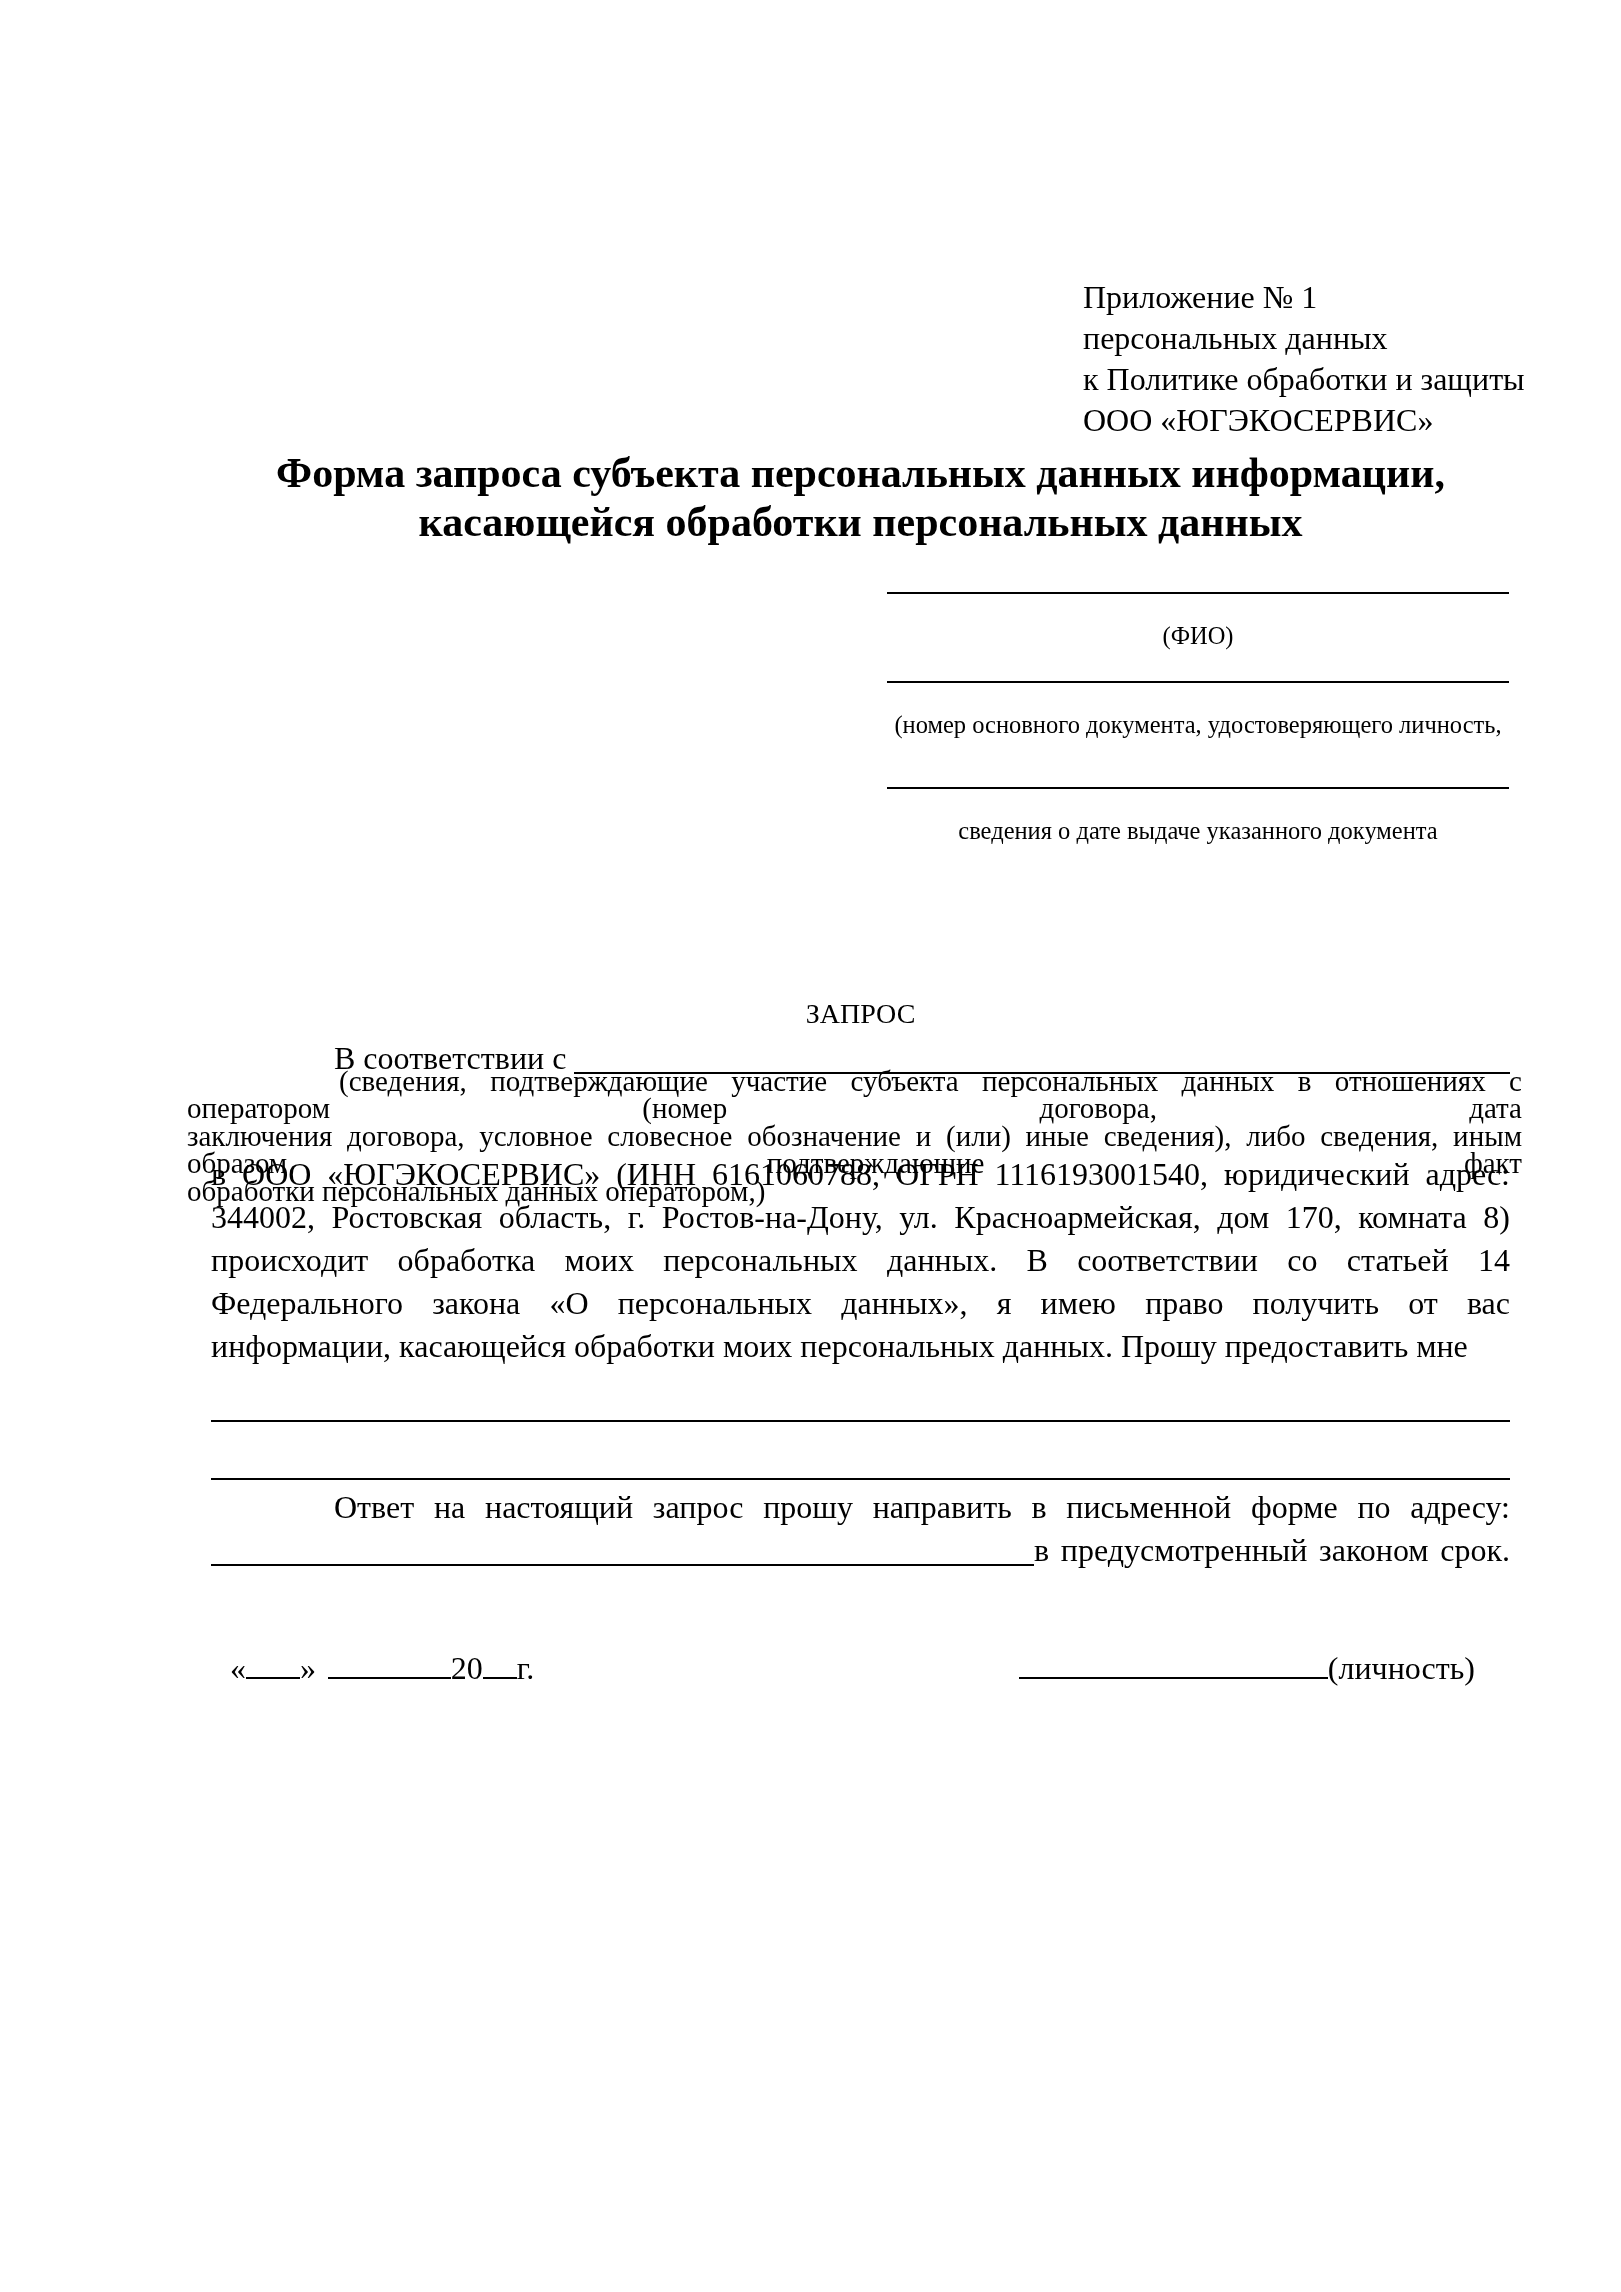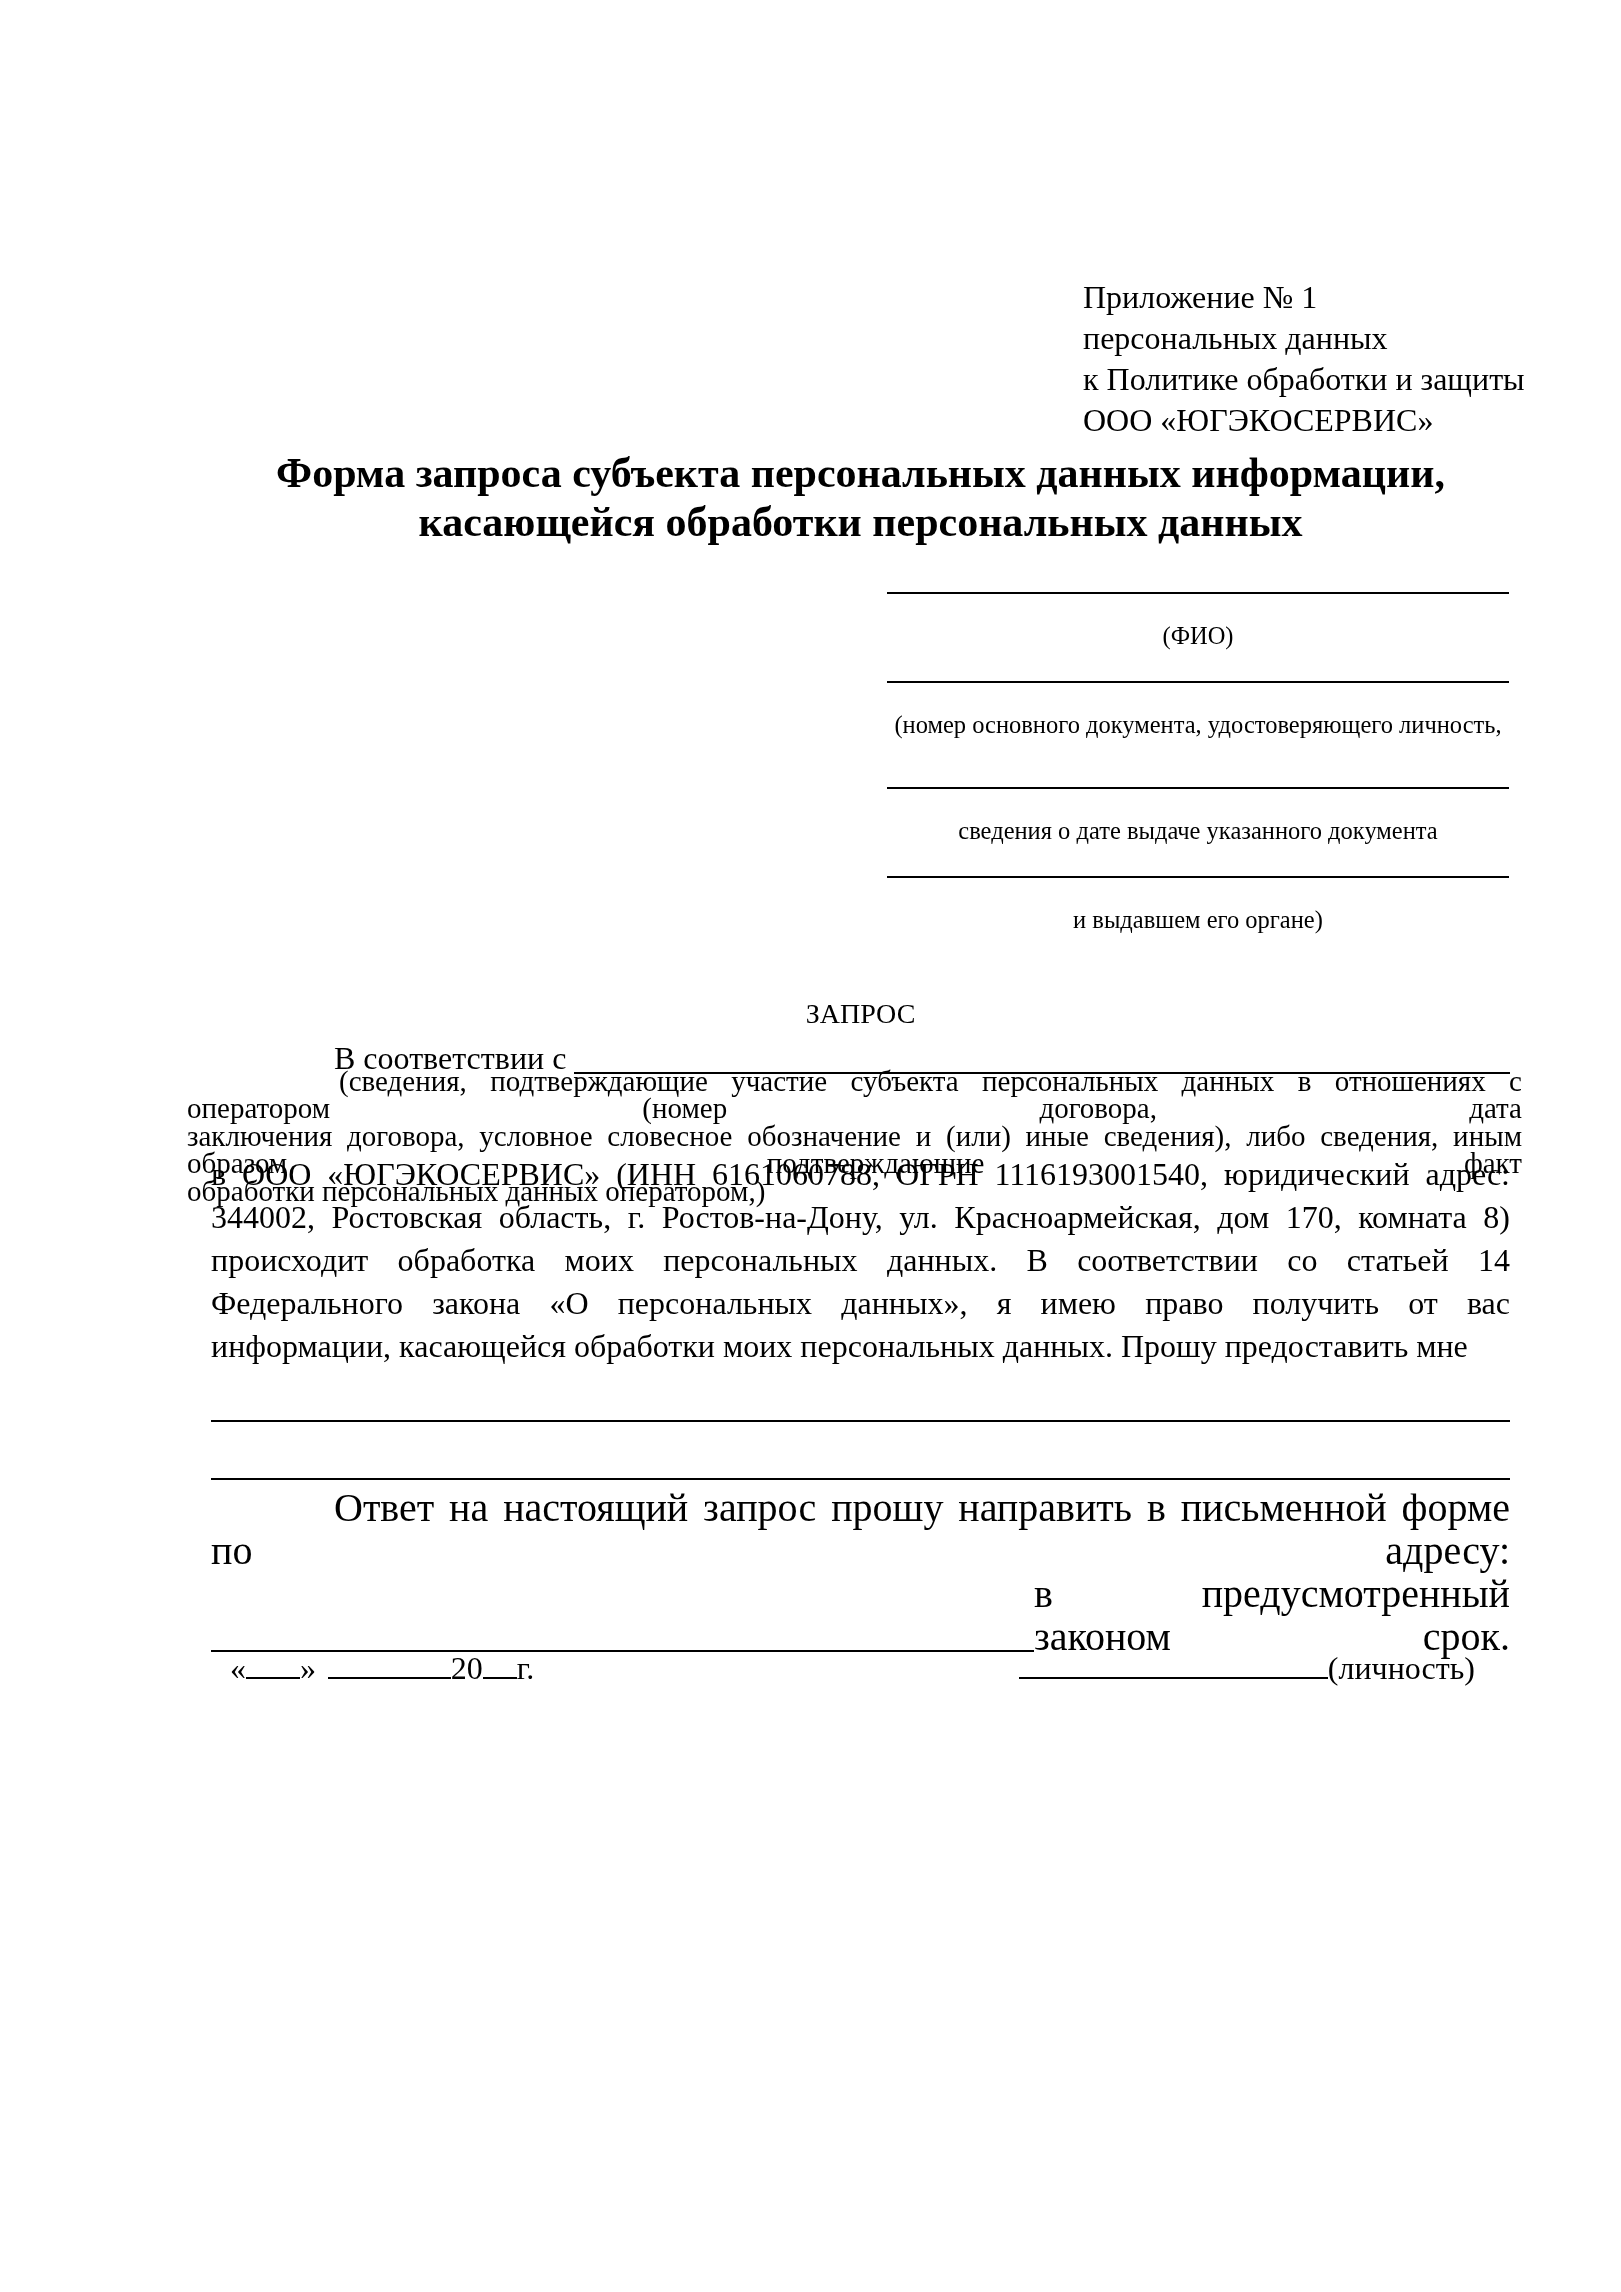--- a/index.html
+++ b/index.html
@@ -45,21 +45,21 @@
   #body{left:211px;top:1153px;width:1299px;font-size:32px;line-height:43px;}
   #body div{text-align:justify;text-align-last:justify;}
   #body div:last-child{text-align-last:left;}
 
   
   .blank-row{left:211px;width:1299px;border-top:2.9px solid #000;height:0;}
   #blank1{top:1420px;}
   #blank2{top:1478px;}
 
   
-  #reply{left:211px;top:1486px;width:1299px;font-size:40px;line-height:43px;}
+  #reply{left:211px;top:1486px;width:1299px;font-size:32px;line-height:43px;}
   #reply .l1{text-indent:123px;text-align:justify;text-align-last:justify;}
   #reply .l2{display:flex;}
   #reply .l2 .fill{width:823px;border-bottom:2.9px solid #000;margin-bottom:5.9px;}
   #reply .l2 .txt{flex:1;text-align:justify;text-align-last:justify;}
 
   
   #footer{left:230px;top:1647px;width:1245px;font-size:32px;line-height:43px;
           display:flex;justify-content:space-between;}
   .us{display:inline-block;border-bottom:2.9px solid #000;height:3.9px;}
   .us-day{width:54px;}
@@ -85,24 +85,20 @@
     <div class="fline"></div>
     <div class="cap">(ФИО)</div>
   </div>
   <div class="f2">
     <div class="fline"></div>
     <div class="cap">(номер основного документа, удостоверяющего личность,</div>
   </div>
   <div class="f3">
     <div class="fline"></div>
     <div class="cap">сведения о дате выдаче указанного документа</div>
-  </div>
-  <div class="f4">
-    <div class="fline"></div>
-    <div class="cap">и выдавшем его органе)</div>
   </div>
 </div>
 
 <div id="zapros" class="abs">ЗАПРОС</div>
 
 <div id="intro" class="abs">
   <span class="txt">В соответствии с</span>
   <span class="fill"></span>
 </div>
 

